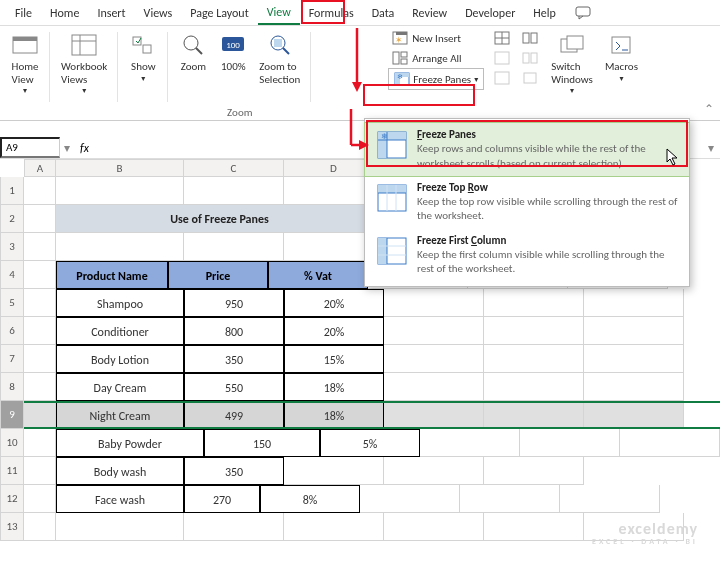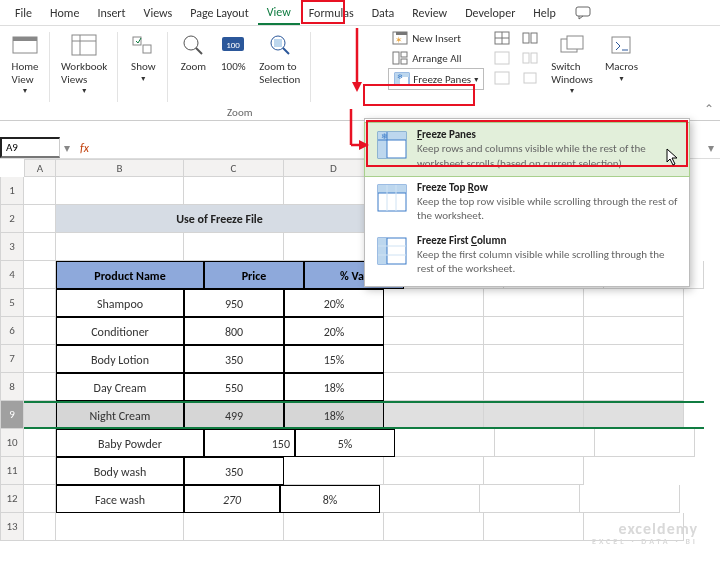--- a/index.html
+++ b/index.html
@@ -15,21 +15,21 @@
 .ribbon-buttons { display:flex; gap:2px; flex:1; align-items:flex-start;}
 .rbutton { display:flex; flex-direction:column; align-items:center; justify-content:flex-start; padding:3px 5px; cursor:pointer; font-size:11px; line-height:1.15; text-align:left; }
 .rbutton .ic { width:28px; height:28px; margin-bottom:2px; display:flex; align-items:center; justify-content:center; }
 .ribbon-group .grplabel { font-size:11px; color:#666; height:14px; text-align:center; width:100%; }
 .vstack { display:flex; flex-direction:column; gap:0px; }
 .smallbtn { display:flex; align-items:center; gap:4px; padding:2px 4px; font-size:11px; cursor:pointer; white-space:nowrap; }
 .smallbtn .ic-sm{ width:16px;height:16px;display:flex;align-items:center;justify-content:center;}
 .collapse-ic{position:absolute;right:6px;bottom:4px;color:#888;}
 .namebox-row{display:flex;align-items:center;height:22px;border-bottom:1px solid #ddd;}
 .namebox{width:60px;border-right:1px solid #ccc;padding:2px 4px;font-size:11px;background:#fff;}
-.fx{padding:0 6px;color:#c2410c;font-style:italic;}
+.fx{padding:0 6px;color:#000000;font-style:italic;}
 .formula-input{flex:1;border:none;font-size:11px;padding:2px;}
 .sheet-area{position:relative;}
 .colheaders{display:flex;margin-left:24px;}
 .colheaders .ch{height:18px;border:1px solid #d4d4d4;border-left:none;background:#f3f2f1;font-size:11px;color:#555;text-align:center;line-height:18px;}
 .ch:first-child{border-left:1px solid #d4d4d4;}
 .rowgrid{display:flex;}
 .rownums{display:flex;flex-direction:column;}
 .rownums .rn{width:24px;height:28px;border:1px solid #d4d4d4;border-top:none;background:#f3f2f1;font-size:11px;color:#555;text-align:center;line-height:28px;}
 .cells{position:relative;}
 .cellrow{display:flex;}
@@ -316,37 +316,37 @@
           <div class="cell" style="width: 32px;"></div>
           <div class="cell" style="width: 128px;"></div>
           <div class="cell" style="width: 100px;"></div>
           <div class="cell" style="width: 100px;"></div>
           <div class="cell" style="width: 100px;"></div>
           <div class="cell" style="width: 100px;"></div>
           <div class="cell" style="width: 100px;"></div>
         </div>
         <div class="cellrow">
           <div class="cell" style="width: 32px;"></div>
-          <div class="cell merged-title" style="width: 328px;">Use of Freeze File</div>
+          <div class="cell merged-title" style="width: 328px;">Use of Freeze Panes</div>
           <div class="cell" style="width: 100px;"></div>
           <div class="cell" style="width: 100px;"></div>
           <div class="cell" style="width: 100px;"></div>
         </div>
         <div class="cellrow">
           <div class="cell" style="width: 32px;"></div>
           <div class="cell" style="width: 128px;"></div>
           <div class="cell" style="width: 100px;"></div>
           <div class="cell" style="width: 100px;"></div>
           <div class="cell" style="width: 100px;"></div>
           <div class="cell" style="width: 100px;"></div>
           <div class="cell" style="width: 100px;"></div>
         </div>
         <div class="cellrow">
           <div class="cell" style="width: 32px;"></div>
-          <div class="cell thead" style="width: 148px;">Product Name</div>
+          <div class="cell thead" style="width: 112px;">Product Name</div>
           <div class="cell thead" style="width: 100px;">Price</div>
           <div class="cell thead" style="width: 100px;">% Vat</div>
           <div class="cell" style="width: 100px;"></div>
           <div class="cell" style="width: 100px;"></div>
           <div class="cell" style="width: 100px;"></div>
         </div>
         <div class="cellrow">
           <div class="cell" style="width: 32px;"></div>
           <div class="cell tcell" style="width: 128px;">Shampoo</div>
           <div class="cell tcell" style="width: 100px;">950</div>
@@ -387,38 +387,38 @@
           <div class="cell tcell" style="width: 128px;">Night Cream</div>
           <div class="cell tcell" style="width: 100px;">499</div>
           <div class="cell tcell" style="width: 100px;">18%</div>
           <div class="cell" style="width: 100px;"></div>
           <div class="cell" style="width: 100px;"></div>
           <div class="cell" style="width: 100px;"></div>
         </div>
         <div class="cellrow">
           <div class="cell" style="width: 32px;"></div>
           <div class="cell tcell" style="width: 148px;">Baby Powder</div>
-          <div class="cell tcell" style="width: 91px; text-align: right;">150</div>
+          <div class="cell tcell" style="width: 116px;">150</div>
           <div class="cell tcell" style="width: 100px;">5%</div>
           <div class="cell" style="width: 100px;"></div>
           <div class="cell" style="width: 100px;"></div>
           <div class="cell" style="width: 100px;"></div>
         </div>
         <div class="cellrow">
           <div class="cell" style="width: 32px;"></div>
           <div class="cell tcell" style="width: 128px;">Body wash</div>
           <div class="cell tcell" style="width: 100px;">350</div>
           <div class="cell" style="width: 100px;"></div>
           <div class="cell" style="width: 100px;"></div>
           <div class="cell" style="width: 100px;"></div>
         </div>
         <div class="cellrow">
           <div class="cell" style="width: 32px;"></div>
           <div class="cell tcell" style="width: 128px;">Face wash</div>
-          <div class="cell tcell" style="width: 96px; font-style: italic;">270</div>
+          <div class="cell tcell" style="width: 76px;">270</div>
           <div class="cell tcell" style="width: 100px;">8%</div>
           <div class="cell" style="width: 100px;"></div>
           <div class="cell" style="width: 100px;"></div>
           <div class="cell" style="width: 100px;"></div>
         </div>
         <div class="cellrow">
           <div class="cell" style="width: 32px;"></div>
           <div class="cell" style="width: 128px;"></div>
           <div class="cell" style="width: 100px;"></div>
           <div class="cell" style="width: 100px;"></div>

